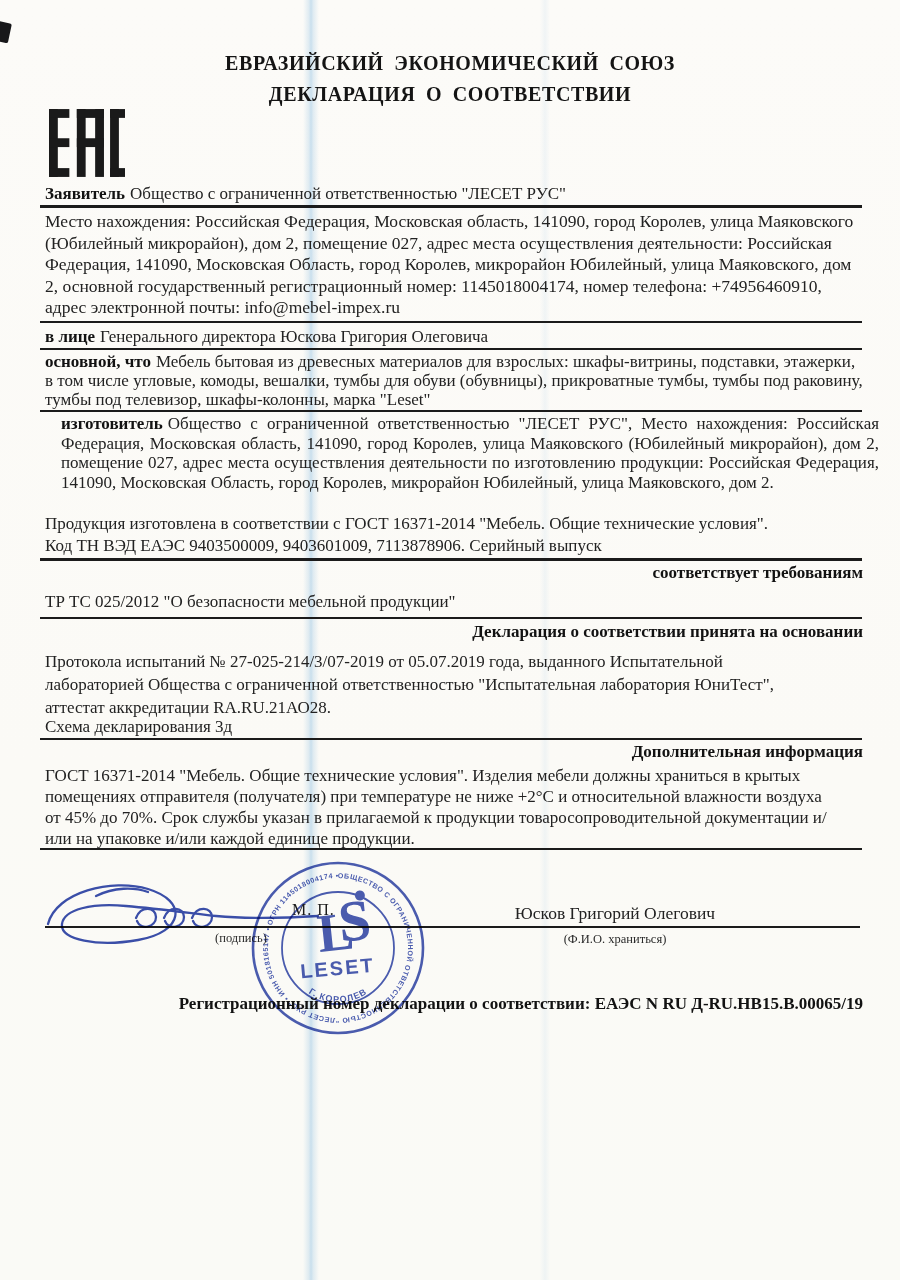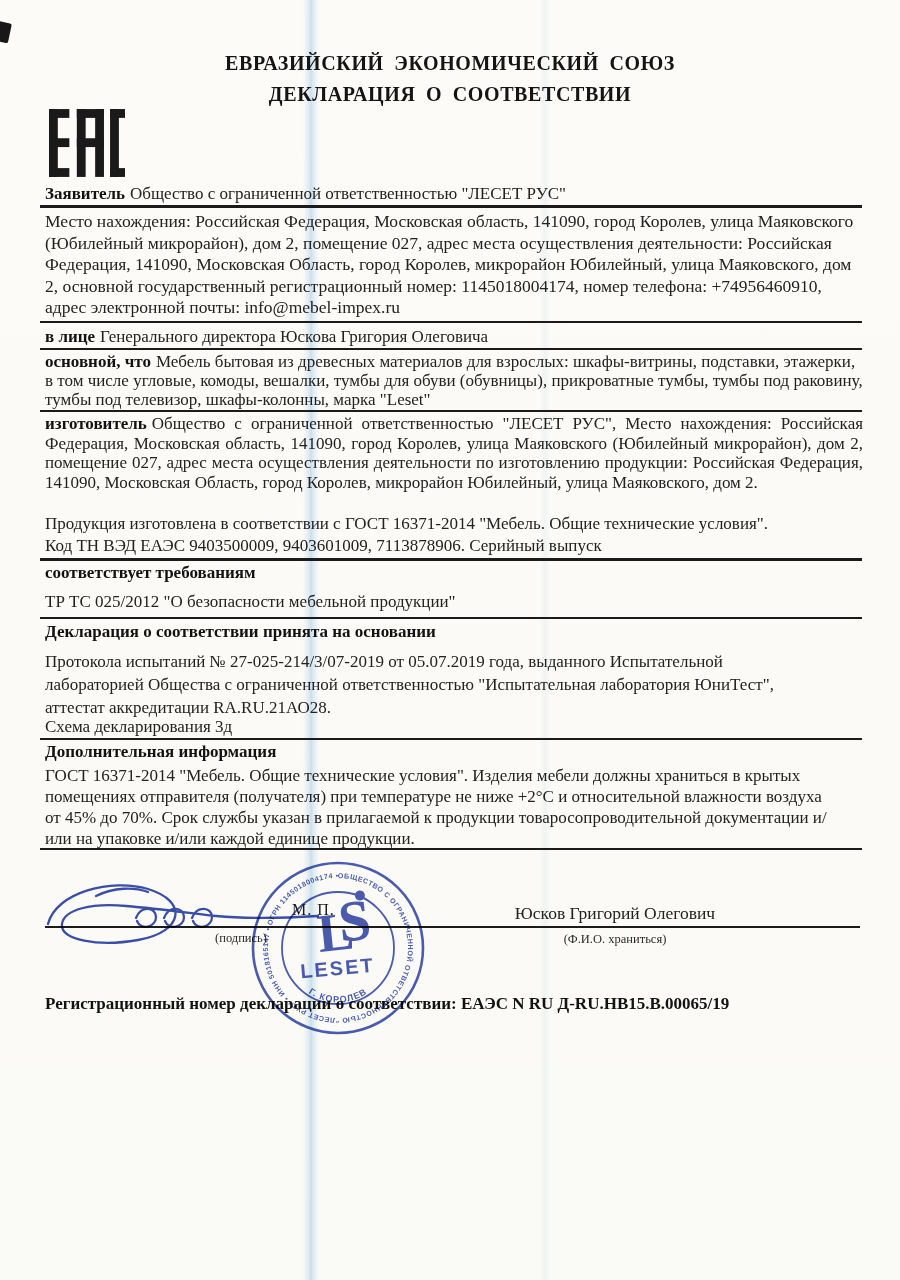--- a/index.html
+++ b/index.html
@@ -31,21 +31,21 @@
     background:#18181a; transform:rotate(12deg); border-radius:2px;
   }
   .abs { position:absolute; left:45px; width:818px; }
   .txt { font-size:17px; line-height:21.5px; color:#222; }
   .b { font-weight:bold; color:#121212; margin-right:5px; }
   .center { left:0; width:900px; text-align:center; }
   .title { font-weight:bold; font-size:20px; letter-spacing:0.6px; word-spacing:5px; color:#141414; }
   .rule { position:absolute; left:40px; width:822px; height:2px; background:#1b1b1b; }
   .rule.thick { height:3px; }
   .justify { text-align:justify; }
-  .boldline { font-weight:bold; color:#121212; font-size:17px; }
+  .boldline { font-weight:bold; color:#121212; font-size:17px;text-align:right; }
   .small-label { font-size:12.5px; color:#2a2a2a; text-align:center; }
   .sig-name { font-size:17.5px; color:#222; text-align:center; }
   .mp { position:absolute; font-size:16px; color:#1c1c1c; z-index:4; letter-spacing:1px; }
   .stamp { position:absolute; z-index:2; mix-blend-mode:multiply; opacity:0.92; }
   .sig { position:absolute; z-index:3; mix-blend-mode:multiply; }
   .black-line { z-index:1; }
 </style>
 </head>
 <body>
 
@@ -92,21 +92,21 @@
   </div>
 
   <div class="rule" style="top:348px"></div>
 
   <div class="abs txt" style="top:352px; line-height:19px;">
     <span class="b">основной, что</span><span>Мебель бытовая из древесных материалов для взрослых: шкафы-витрины, подставки, этажерки, в том числе угловые, комоды, вешалки, тумбы для обуви (обувницы), прикроватные тумбы, тумбы под раковину, тумбы под телевизор, шкафы-колонны, марка "Leset"</span>
   </div>
 
   <div class="rule" style="top:410px"></div>
 
-  <div class="abs txt justify" style="top:414px; line-height:19.5px;">
+  <div class="abs txt justify" style="top:414px; line-height:19.5px;margin-left:16px;">
     <span class="b">изготовитель</span><span>Общество с ограниченной ответственностью "ЛЕСЕТ РУС", Место нахождения: Российская Федерация, Московская область, 141090, город Королев, улица Маяковского (Юбилейный микрорайон), дом 2, помещение 027, адрес места осуществления деятельности по изготовлению продукции: Российская Федерация, 141090, Московская Область, город Королев, микрорайон Юбилейный, улица Маяковского, дом 2.</span>
   </div>
 
   <div class="abs txt" style="top:513px">Продукция изготовлена в соответствии с ГОСТ 16371-2014 "Мебель. Общие технические условия".</div>
   <div class="abs txt" style="top:535px">Код ТН ВЭД ЕАЭС 9403500009, 9403601009, 7113878906. Серийный выпуск</div>
 
   <div class="rule thick" style="top:558px"></div>
 
   <div class="abs boldline" style="top:563px">соответствует требованиям</div>
   <div class="abs txt" style="top:591px">ТР ТС 025/2012 "О безопасности мебельной продукции"</div>

